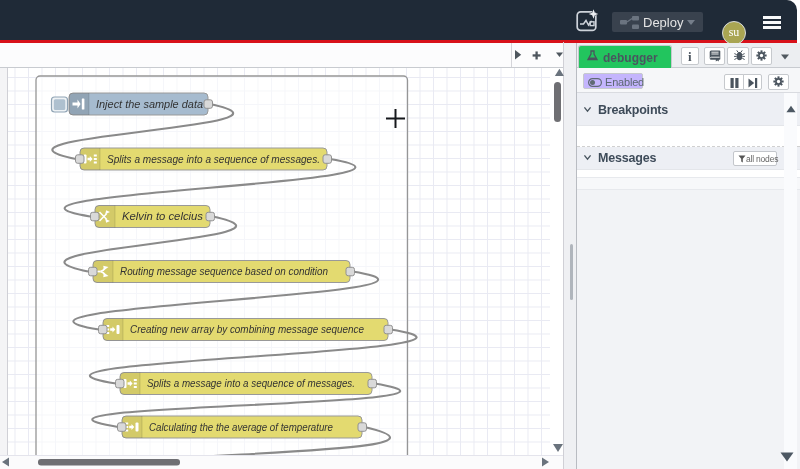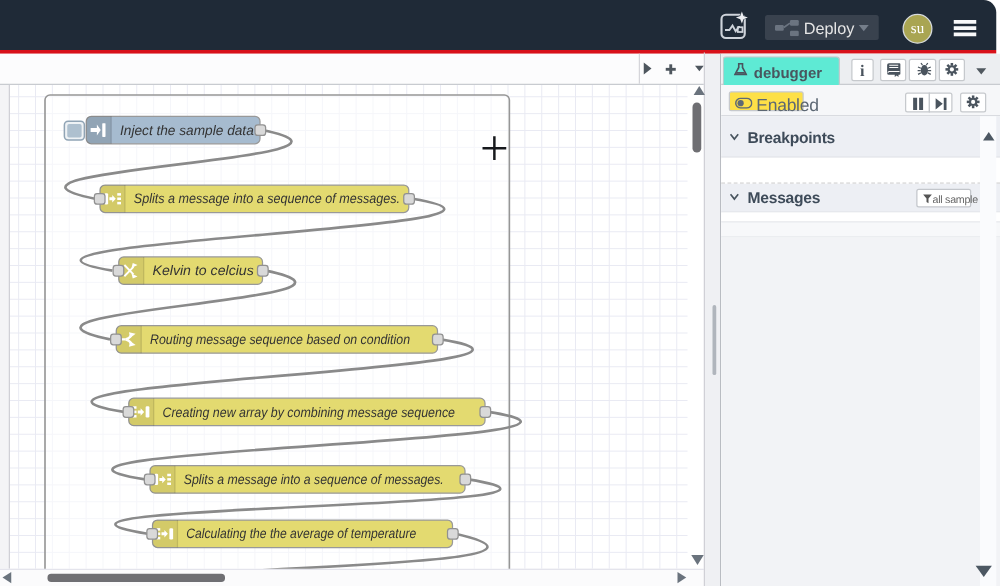--- a/index.html
+++ b/index.html
@@ -25,50 +25,50 @@
   #hscroll { left:0; top:455px; width:563px; height:14px; background:#fbfbfc;
     border-top:1px solid #e4e4ec;}
   
   #splitter { left:564px; top:43px; width:13px; height:426px; background:#eff0f3;
     border-right:1px solid #b9bcc2; }
   #splitter-handle { left:569.5px; top:244px; width:3px; height:56px; background:#b0b5bc; border-radius:2px; }
   
   #sidebar { left:577px; top:43px; width:223px; height:426px; background:#fff; }
   #sb-tabbar { left:577px; top:43px; width:223px; height:25px; background:#eceef1;
     border-bottom:1px solid #c8cbd0; }
-  #sb-tab { left:578px; top:45px; width:94px; height:24px; background:#5eead4;
+  #sb-tab { left:578px; top:45px; width:94px; height:24px; background:#22c55e;
     border:1px solid #c6c9cd; border-bottom:none; border-radius:3px 3px 0 0;
     color:#49565f; font-size:12px; font-weight:bold; }
   #sb-tab span { position:absolute; left:24px; top:5px; }
   .sqbtn { position:absolute; background:#fff; border:1px solid #c6c9cd; border-radius:2px; }
   #sb-toolbar { left:577px; top:68px; width:223px; height:25px; background:#f6f7f9;
     border-bottom:1px solid #d9dbe0; }
-  #btn-enabled { left:583px; top:73px; width:60px; height:15.5px; background:#fde047;
-    border:1px solid #c6c9cd; border-radius:2px; color:#5c6773; font-size:14px;
+  #btn-enabled { left:583px; top:73px; width:60px; height:15.5px; background:#c4b5fd;
+    border:1px solid #c6c9cd; border-radius:2px; color:#5c6773; font-size:11px;
     letter-spacing:-0.2px; }
   #btn-enabled span { position:absolute; left:21px; top:1.5px; }
   #sb-bp { left:577px; top:93px; width:223px; height:33px; background:#edeff4;
     border-bottom:1px solid #e4e6ea; }
   .sechdr { color:#3e4b59; font-size:12.5px; font-weight:bold; letter-spacing:-0.2px; }
   #sb-bp-content { left:577px; top:127px; width:223px; height:20px; background:#fff;
     border-bottom:1px dashed #d0d0d0; }
   #sb-msg { left:577px; top:147px; width:223px; height:23px; background:#edeff4;
     border-bottom:1px solid #e4e6ea; }
   #btn-allnodes { left:733px; top:151px; width:44px; height:14.5px; background:#fff;
     border:1px solid #c3c6cb; border-radius:2px; color:#666; font-size:8.5px;
     letter-spacing:-0.2px; white-space:nowrap; }
   #sb-msg-white { left:577px; top:170px; width:223px; height:7px; background:#fff; }
   #sb-msg-strip { left:577px; top:177px; width:223px; height:13px; background:#f7f8fa;
     border-top:1px solid #e7e9ed; border-bottom:1px solid #e7e9ed; }
   #sb-bottom { left:577px; top:190px; width:223px; height:279px; background:#f2f3f6; }
   
   #deploy { left:612px; top:12px; width:91px; height:20px; background:#39424e;
     border-radius:2px; color:#e5e5e5; font-size:13px; }
   #deploy .txt { position:absolute; left:31px; top:3px; }
-  #avatar { left:722px; top:11px; width:24px; height:24px; border-radius:50%;
+  #avatar { left:722px; top:21px; width:24px; height:24px; border-radius:50%;
     background:#a9a552; border:1.5px solid #d6dadd; color:#fff; font-size:12px;
     font-family:"Liberation Serif", serif; text-align:center; line-height:21px; }
   .hbar { position:absolute; left:763px; width:17.5px; height:2.5px; background:#f8f9fa; }
 </style>
 </head>
 <body>
 <div class="abs" id="header"></div>
 <div class="abs" id="redbar"></div>
 
 <svg class="abs" style="left:576px; top:8px;" width="24" height="24" viewBox="0 0 24 24">
@@ -315,21 +315,21 @@
 <div class="abs" id="sb-bp-content"></div>
 <div class="abs" id="sb-msg"></div>
 <svg class="abs" style="left:583px; top:154px;" width="9" height="7" viewBox="0 0 10 8">
   <path d="M1.5 1.5 L5 6 L8.5 1.5" fill="none" stroke="#49555f" stroke-width="1.5"></path>
 </svg>
 <div class="abs sechdr" style="left:598px; top:151px;text-align:right;">Messages</div>
 <div class="abs" id="btn-allnodes">
   <svg class="abs" style="left:4px; top:3.2px;" width="8" height="8" viewBox="0 0 8 8">
     <path d="M0.5 0.5 L7.5 0.5 L4.8 3.8 L4.8 7.5 L3.2 6.5 L3.2 3.8 Z" fill="#555"></path>
   </svg>
-  <span style="position:absolute; left:12px; top:2px;">all sample</span>
+  <span style="position:absolute; left:12px; top:2px;">all nodes</span>
 </div>
 <div class="abs" id="sb-msg-white"></div>
 <div class="abs" id="sb-msg-strip"></div>
 <div class="abs" id="sb-bottom"></div>
 
 <div class="abs" style="left:784px; top:93px; width:13px; height:376px; background:#fafbfd;"></div>
 
 <svg class="abs" style="left:786px; top:105px;" width="10" height="8" viewBox="0 0 12 9">
   <path d="M6 0.5 L11.5 8.5 L0.5 8.5 Z" fill="#4d5863"></path>
 </svg>

